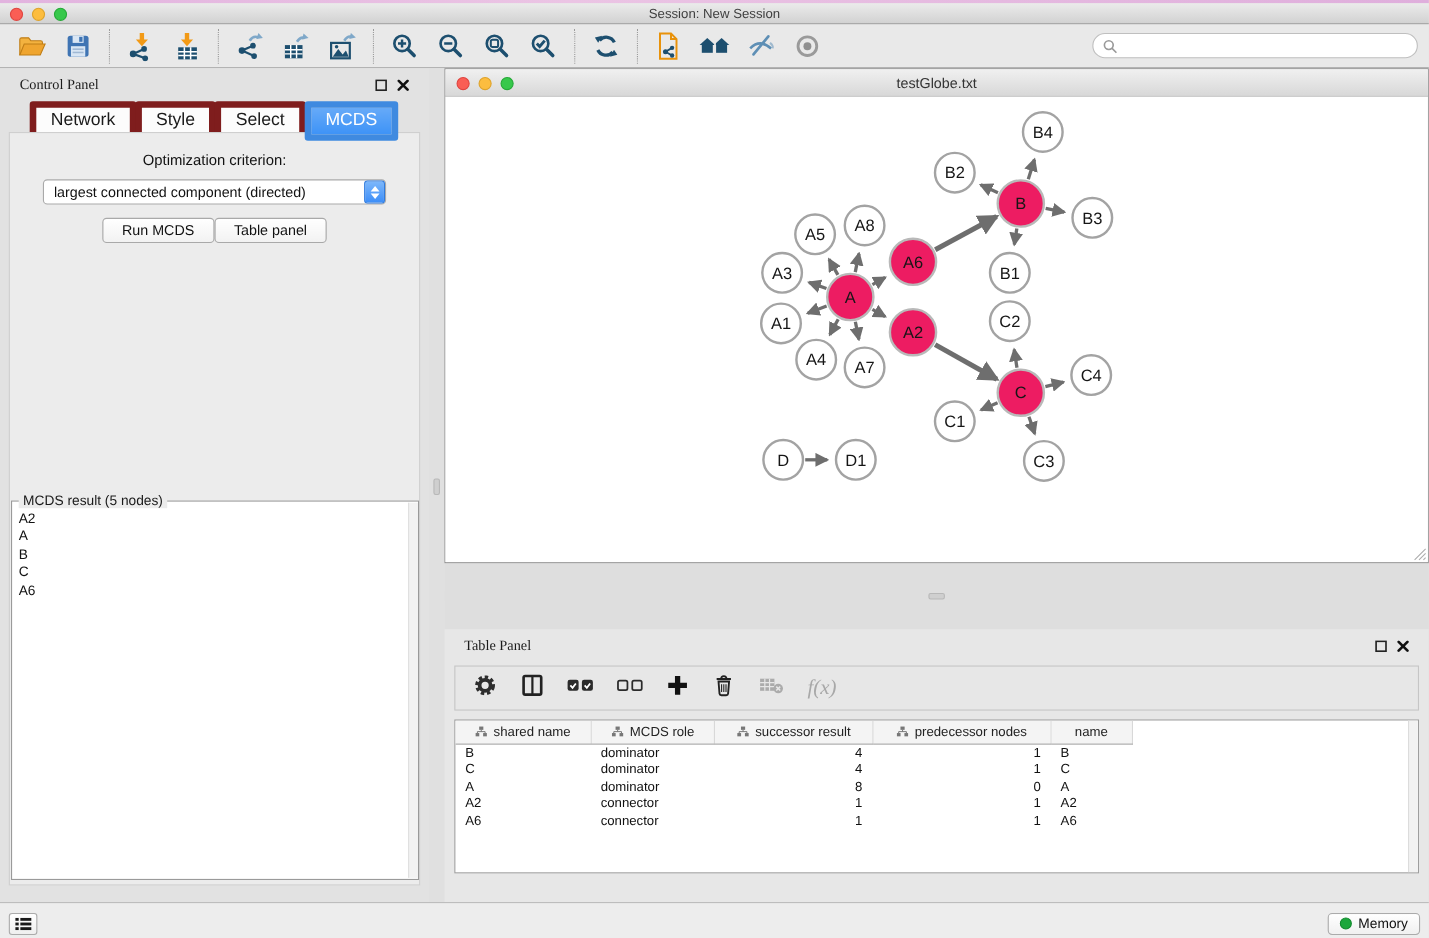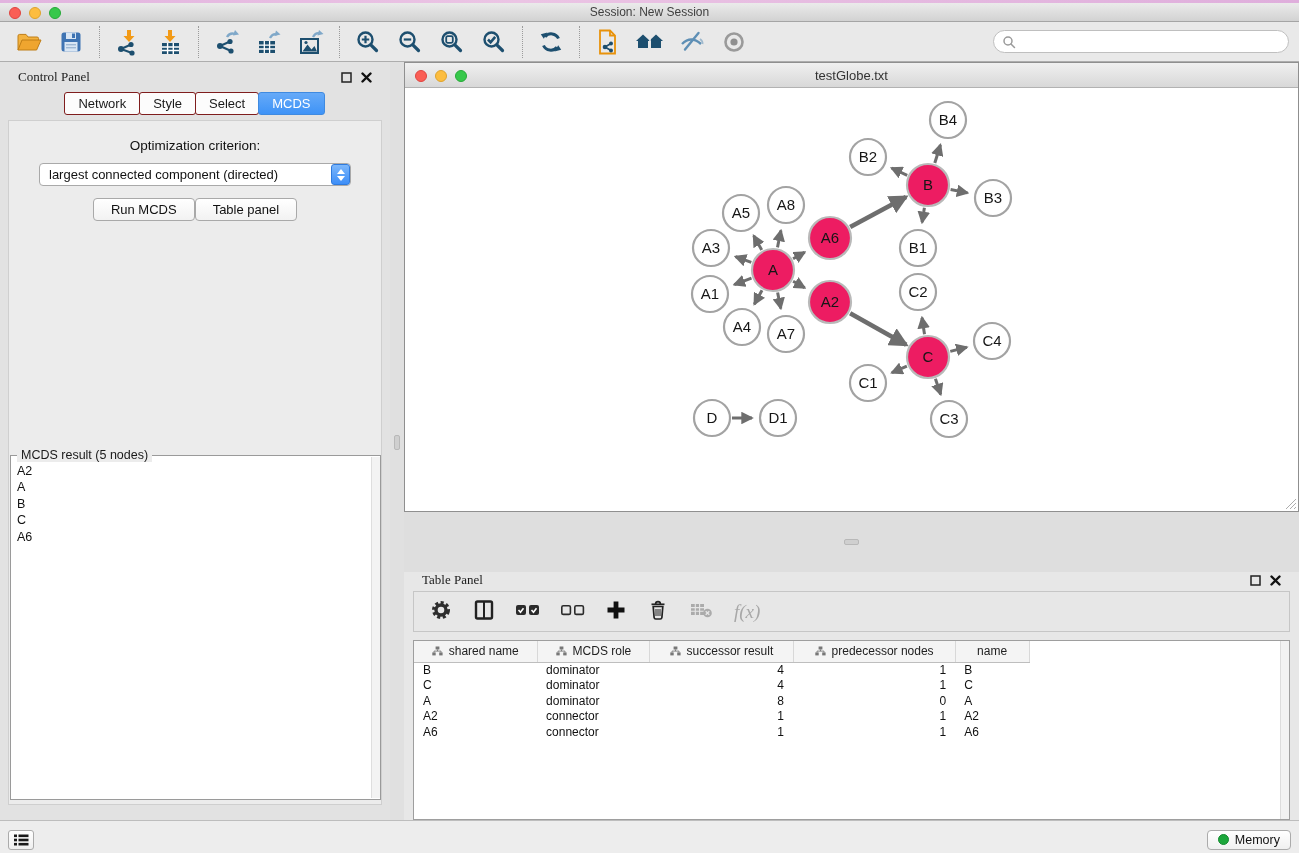--- a/index.html
+++ b/index.html
@@ -39,22 +39,22 @@
   .main { display:flex; height:758px; }
   
   .control-panel { width:390px; position:relative; background:#E2E2E2; flex:none; }
   .panel-header {
     height:30px; display:flex; align-items:center; padding:0 18px;font-family:Liberation Serif, serif;
   }
   .panel-header .ph-title { font-size:13px; color:#1b1b1b; }
   .ph-buttons { margin-left:auto; display:flex; gap:9px; align-items:center; }
   .tabs-row { display:flex; justify-content:center; }
   .tab {
-    border:1px solid #7f1d1d; background:#FCFCFC; color:#1a1a1a;
-    font-size:13px; padding:3px 13px; margin-left:-1px; border-radius:3px;
+    border:6px solid #7f1d1d; background:#FCFCFC; color:#1a1a1a;
+    font-size:16px; padding:3px 13px; margin-left:-1px; border-radius:3px;
   }
   .tab.active { background:linear-gradient(#66AAF8,#3E93F7); border-color:#3F8AE0; color:#fff; z-index:2; position:relative; }
   .cp-body {
     position:absolute; left:8px; right:8px; top:58px; height:685px;
     background:#ECECEC; border:1px solid #CFCFCF;
   }
   .opt-label { text-align:center; margin-top:17px; font-size:13.5px; color:#111; }
   .select-wrap { position:relative; width:312px; margin:10px auto 0; }
   .cselect {
     width:100%; height:23px; background:#fff; border:1px solid #A9A9A9; border-radius:4px;
@@ -105,21 +105,21 @@
   .h-splitter { height:8px; position:relative; background:#DEDEDE; }
   .h-handle { position:absolute; left:50%; top:1px; width:15px; height:6px; margin-left:-8px; background:#CFCFCF; border:1px solid #B8B8B8; border-radius:2px; }
   
   .table-panel { flex:1; display:flex; flex-direction:column; background:#E7E7E7; min-height:0; }
   .tp-toolbar {
     margin:3px 9px 0; height:41px; background:#E7E7E7; border:1px solid #C6C6C6;
     display:flex; align-items:center; gap:19px; padding:0 15px; flex:none;
   }
   .fx { font-family:"Liberation Serif", serif; font-style:italic; font-size:19px; color:#A8A8A8; }
   .tp-tablewrap {
-    margin:8px 9px 0; height:180px; background:#fff; border:1px solid #9E9E9E;
+    margin:8px 9px 0; height:140px; background:#fff; border:1px solid #9E9E9E;
     position:relative; overflow:hidden; flex:none;
   }
   table.datatable { border-collapse:collapse; table-layout:fixed; font-size:12px; color:#111; }
   table.datatable th {
     background:#F4F4F4; border-right:1px solid #D8D8D8; border-bottom:1px solid #BEBEBE;
     font-weight:normal; font-size:12px; color:#222; height:21px; padding:0 4px;
     text-align:center; white-space:nowrap; overflow:hidden;
   }
   table.datatable th.filler { background:#fff; border-right:none; border-bottom:none; }
   table.datatable th .hicon { margin-right:6px; vertical-align:-1px; }

